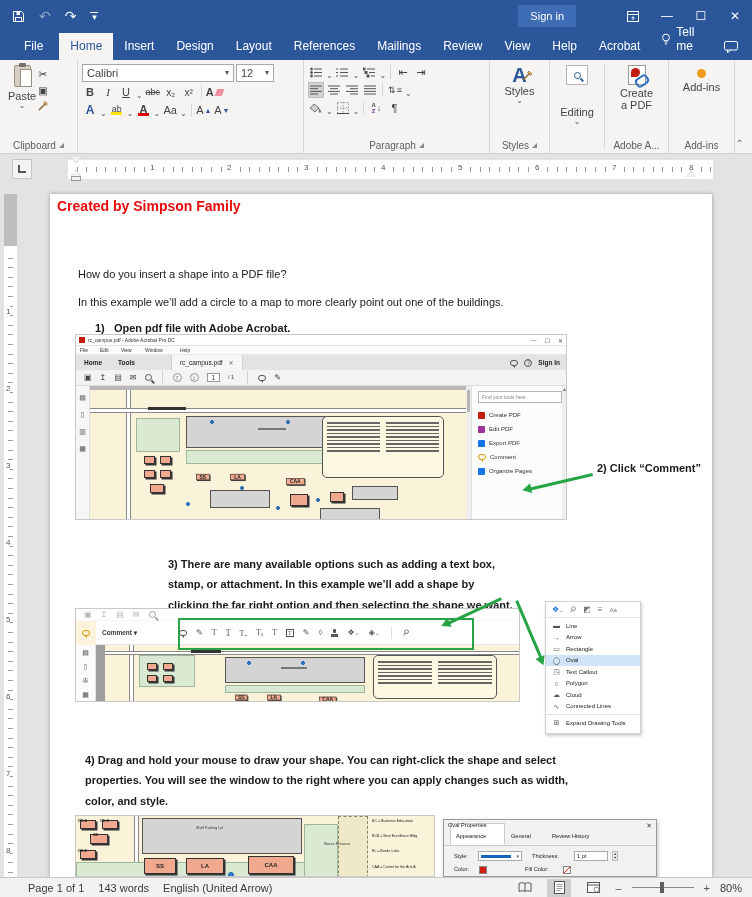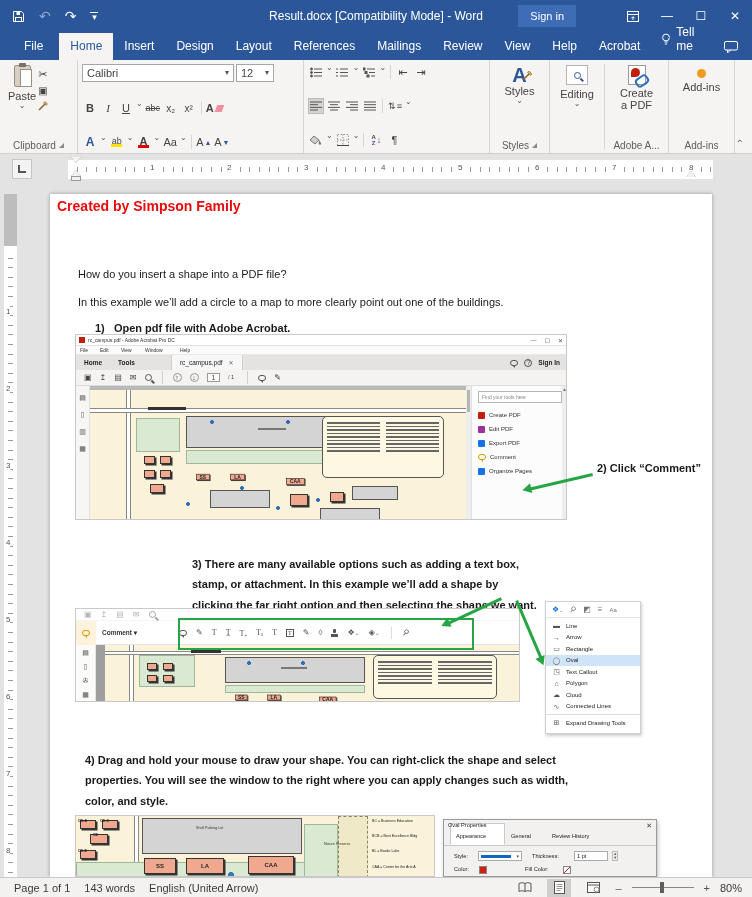--- a/index.html
+++ b/index.html
@@ -31,21 +31,21 @@
   .rgroup{display:flex;flex-direction:column;border-right:1px solid #d8d6d3;position:relative;}
   .rbody{flex:1;}
   .rlabel{height:15px;display:flex;align-items:center;justify-content:center;gap:3px;font-size:10px;color:#605e5c;}
   .launch{width:0;height:0;border-right:5px solid #8a8886;border-top:5px solid transparent;}
   .bigbtn{display:flex;flex-direction:column;align-items:center;font-size:11px;color:#444;padding-top:5px;}
   .clipicon{width:17px;height:22px;background:#d8cfc4;border:1px solid #9a8f80;border-radius:2px;position:relative;margin-bottom:3px;}
   .clipicon::before{content:"";position:absolute;left:4px;top:-3px;width:7px;height:4px;background:#7a7066;border-radius:1px;}
   .clipicon::after{content:"";position:absolute;left:5px;top:3px;width:10px;height:16px;background:#fff;border:1px solid #9a8f80;}
   .carets{font-size:8px;color:#555;line-height:1;}
   .clip-side{display:flex;flex-direction:column;gap:4px;margin:8px 4px 0 2px;font-size:11px;}
-  .rrow{display:flex;align-items:flex-start;gap:2px;margin:18px 4px;}
+  .rrow{display:flex;align-items:flex-end;gap:2px;margin:2px 4px;}
   .combo{border:1px solid #a8a6a4;background:#fff;height:18px;display:flex;align-items:center;font-size:11px;padding:0 4px;justify-content:space-between;}
   .rbtn{min-width:16px;height:16px;display:flex;align-items:center;justify-content:center;font-size:11px;color:#444;gap:1px;}
   .rbtn.sel{background:#d5d3d1;border:1px solid #bdbbb9;}
   .cbar{display:block;width:11px;height:3px;margin-top:-2px;}
   .vsep{width:1px;background:#d8d6d3;align-self:stretch;margin:1px 2px;}
   .stack{display:flex;flex-direction:column;align-items:center;line-height:1.05;}
   .bigA{font-size:20px;font-weight:bold;color:#2b579a;line-height:1;}
   .edbox{width:22px;height:20px;border:1px solid #b8b6b4;background:#fff;display:flex;align-items:center;justify-content:center;}
   .lens{width:7px;height:7px;border:1.5px solid #2b579a;border-radius:50%;position:relative;display:inline-block;}
   .lens::after{content:"";position:absolute;width:4px;height:1.5px;background:#2b579a;left:5px;top:6px;transform:rotate(45deg);}
@@ -143,35 +143,34 @@
   .dlg-title{height:11px;display:flex;align-items:center;justify-content:space-between;padding:0 4px;color:#222;}
   .dlg-tabs{display:flex;align-items:flex-end;height:12px;padding:0 6px;border-bottom:1px solid #c9c9c9;margin-top:3px;}
   .dtab{padding:1px 5px;color:#222;border:1px solid transparent;}
   .dtab.on{background:#fff;border:1px solid #c9c9c9;border-bottom:1px solid #fff;}
   .dlg-row{display:flex;align-items:center;gap:4px;padding:0 10px;color:#222;}
   .dfield{border:1px solid #aaa;background:#fff;display:flex;align-items:center;}
   .spin{display:flex;flex-direction:column;font-size:4px;color:#555;line-height:1;border:1px solid #bbb;background:#eee;}
   .swatch{width:8px;height:8px;border:1px solid #888;}
 
   
-  .statusbar{position:absolute;left:0;right:0;bottom:0;height:20px;background:#f3f2f1;border-top:1px solid #c8c8c8;display:flex;align-items:center;font-size:11px;color:#3b3a39;}
+  .statusbar{position:absolute;left:0;right:0;bottom:0;height:20px;background:#f3f2f1;border-top:1px solid #c8c8c8;display:flex;align-items:center;font-size:11px;color:#3b3a39;padding-left:14px;}
   .sb-item{margin-left:14px;}
   .sb-right{margin-left:auto;display:flex;align-items:center;gap:10px;margin-right:10px;}
   .viewbtn{width:24px;height:18px;display:flex;align-items:center;justify-content:center;}
   .viewbtn.sel{background:#cfcecd;}
   .zoomtrack{width:62px;height:1px;background:#8a8886;position:relative;}
   .zoomtrack i{position:absolute;left:28px;top:-5px;width:4px;height:11px;background:#605e5c;display:block;}
 </style>
 </head>
 <body>
 
 <div class="win">
 
   <div class="titlebar">
-    <div class="win-title">Result.docx [Compatibility Mode]  -  Word</div>
     <div class="qat">
       <span>
         <svg class="mini" width="13" height="13">
             <path d="M1.5 1.5h8l2 2v8h-10z" fill="none" stroke="#fff"></path>
             <rect x="3.5" y="7.5" width="6" height="4" fill="none" stroke="#fff"></rect>
             <rect x="4.5" y="2" width="3.5" height="3" fill="#fff"></rect>
           </svg>
       </span>
       <span class="gly dim">↶</span>
       <span class="gly">↷</span>
@@ -454,21 +453,21 @@
           <span class="launch"></span>
         </div>
     </div>
 
     <div class="rgroup" style="width:54px;border-right:none;">
       <div class="rbody">
         <div class="bigbtn">
           <span class="edbox">
               <span class="lens"></span>
             </span>
-          <span style="margin-top:3px;">Editing</span>
+          <span style="margin-top:21px;">Editing</span>
           <span class="carets">⌄</span>
         </div>
       </div>
       <div class="rlabel"></div>
     </div>
     <div class="vsep" style="margin:4px 0;"></div>
 
     <div class="rgroup" style="width:64px;">
       <div class="rbody">
         <div class="bigbtn">
@@ -688,21 +687,21 @@
           <div style="position:absolute;right:0;top:0;bottom:0;width:4px;background:#eee;">
               <span style="display:block;font-size:5px;color:#777;text-align:center;">▲</span>
             </div>
         </div>
       </div>
     </div>
 
     <div class="abs step-t" style="left:547px;top:264px;">2) Click “Comment”</div>
     <div class="garrow" style="left:543px;top:282px;width:64px;transform:rotate(167deg);"></div>
 
-    <div class="abs step-t" style="left:142px;top:360px;">
+    <div class="abs step-t" style="left:118px;top:360px;">
       <span>3) There are many available options such as adding a text box,</span><br>
       <span>stamp, or attachment.  In this example we’ll add a shape by</span><br>
       <span>clicking the far right option and then selecting the shape we want.</span>
     </div>
 
     <div class="shot abs" style="left:25px;top:414px;width:445px;height:94px;display:flex;flex-direction:column;">
       <div style="height:12px;display:flex;align-items:center;gap:9px;padding:0 8px;color:#777;opacity:.55;font-size:8px;border-bottom:1px solid #eee;">
         <span>▣</span>
         <span>↥</span>
         <span>▤</span>

